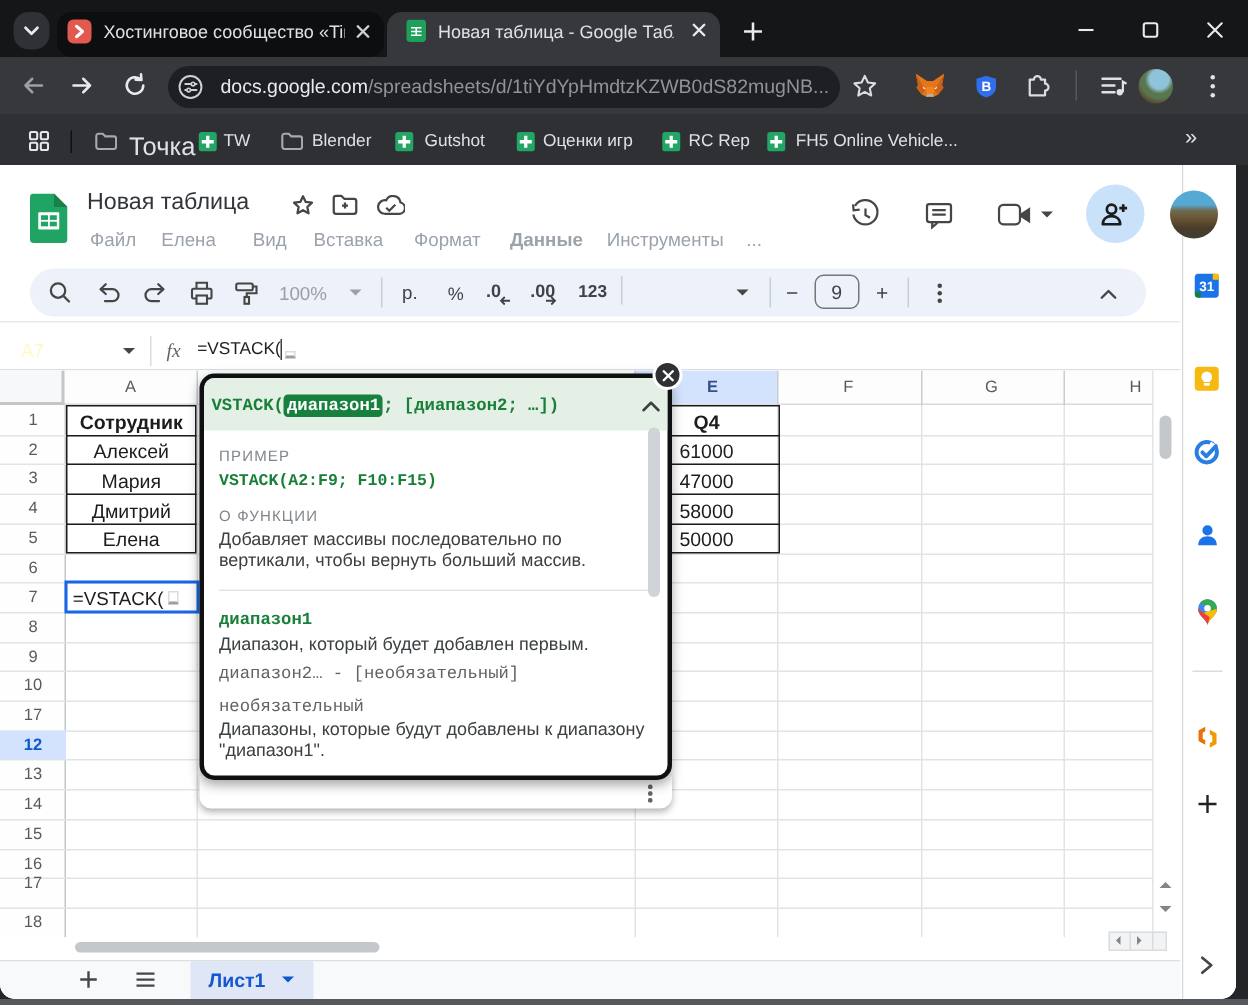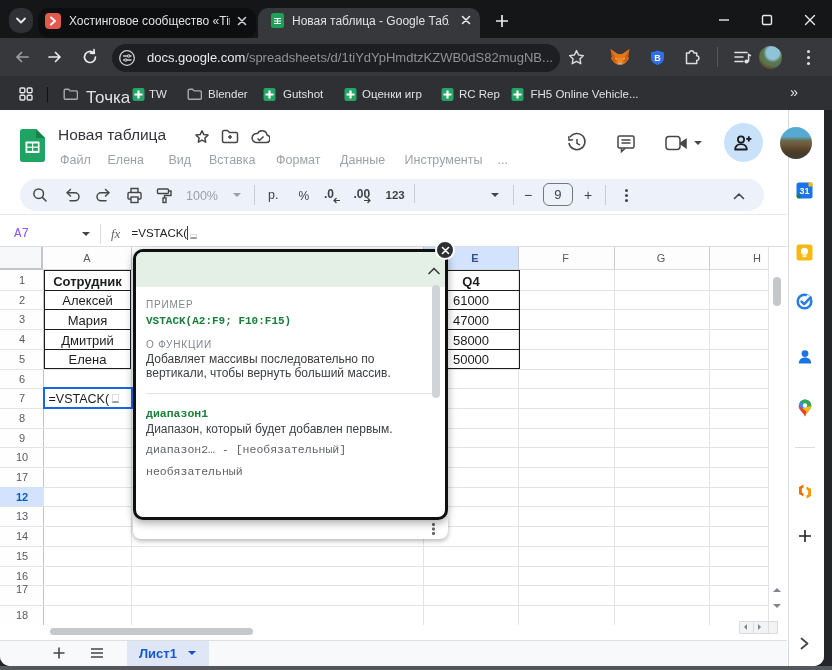--- a/index.html
+++ b/index.html
@@ -184,21 +184,21 @@
   </svg>
 <svg class="abs ic" style="left:251px;top:130px;" width="19" height="14">
     <path d="M5.5 12.5 a4.5 4.5 0 1 1 1 -8.9 a5 5 0 0 1 9.5 1.4 a3.8 3.8 0 0 1 -1 7.5 Z" stroke-linejoin="round"></path>
     <path d="M6.5 8.5 l2 2 l4 -4"></path>
   </svg>
 <div class="menuitem" style="left:60px;">Файл</div>
 <div class="menuitem" style="left:107.5px;">Елена</div>
 <div class="menuitem" style="left:168.5px;">Вид</div>
 <div class="menuitem" style="left:209px;">Вставка</div>
 <div class="menuitem" style="left:276px;">Формат</div>
-<div class="menuitem" style="left:340px;">Данные</div>
+<div class="menuitem" style="left:340px;font-weight:bold;">Данные</div>
 <div class="menuitem" style="left:404.5px;">Инструменты</div>
 <div class="menuitem" style="left:497.5px;">...</div>
 
 <svg class="abs ic" style="left:566px;top:132px;" width="22" height="22">
     <path d="M4 5.2 A8.1 8.1 0 1 1 2.9 11" fill="none"></path>
     <path d="M2.7 4.2 l0.4 4 l4 -0.4" fill="none"></path>
     <path d="M11 7 v4.4 l3 1.8" fill="none"></path>
   </svg>
 <svg class="abs ic" style="left:615px;top:132px;" width="22" height="22">
     <rect x="3" y="4" width="16" height="12" rx="1.5"></rect>
@@ -261,21 +261,21 @@
 <div class="abs" style="left:524px;top:187px;font-size:14px;color:#3f4347;">−</div>
 <div class="abs" style="left:543px;top:182.5px;width:29.5px;height:23.5px;border:1px solid #747775;border-radius:6px;background:#edf2fa;font-size:13px;color:#3f4347;text-align:center;line-height:22px;">9</div>
 <div class="abs" style="left:584px;top:187px;font-size:14px;color:#3f4347;">+</div>
 <div class="abs" style="left:605px;top:185px;width:1px;height:20px;background:#c8cdd4;"></div>
 <div class="abs" style="left:624.5px;top:189px;width:3px;height:3px;border-radius:50%;background:#444746;box-shadow:0 5px 0 #444746, 0 10px 0 #444746;"></div>
 <svg class="abs" style="left:732px;top:190px;" width="14" height="12">
     <path d="M2.5 8.5 L7 4 L11.5 8.5" stroke="#444746" stroke-width="1.6" fill="none" stroke-linecap="round" stroke-linejoin="round"></path>
   </svg>
 
 <div class="abs" style="left:0px;top:214px;width:787px;height:1px;background:#e7e9ec;"></div>
-<div class="abs" style="left:14px;top:226.5px;font-size:12.5px;color:#8b5cf6;font-family:Liberation Mono, monospace;">A7</div>
+<div class="abs" style="left:14px;top:226.5px;font-size:12.5px;color:#fef9c3;">A7</div>
 <div class="abs" style="left:82px;top:231.5px;width:0;height:0;border:4px solid transparent;border-top-color:#444746;"></div>
 <div class="abs" style="left:99.5px;top:224px;width:1px;height:20px;background:#dadce0;"></div>
 <div class="abs" style="left:111px;top:226px;font-size:13px;font-style:italic;color:#5f6368;font-family:'Liberation Serif',serif;">fx</div>
 <div class="abs" style="left:131.5px;top:227px;font-size:11.5px;color:#202124;">=VSTACK(</div>
 <div class="abs" style="left:186.5px;top:226px;width:1.5px;height:14px;background:#3c4043;"></div>
 <div class="abs" style="left:190px;top:234px;width:6.5px;height:5px;border:1px solid #dadce0;border-bottom:2px solid #9aa0a6;"></div>
 <div class="abs" style="left:246px;top:0;"></div>
 <div class="abs" style="left:0px;top:246px;width:787px;height:1px;background:#dadfe3;"></div>
 
 <div id="grid" class="abs" style="left:0;top:247px;width:787px;height:378px;background:#fff;overflow:hidden;">
@@ -431,32 +431,34 @@
 
 <svg class="abs" style="left:799px;top:637px;" width="11" height="13">
     <path d="M2.5 1.5 L8.5 6.5 L2.5 11.5" stroke="#444746" stroke-width="1.8" fill="none" stroke-linecap="round" stroke-linejoin="round"></path>
   </svg>
 
 <div class="abs" style="left:133px;top:517px;width:315px;height:22px;background:#fff;border-radius:0 0 8px 8px;box-shadow:0 2px 5px rgba(0,0,0,.3);"></div>
 <div class="abs" style="left:432px;top:523px;width:2.5px;height:2.5px;border-radius:50%;background:#5f6368;box-shadow:0 4.5px 0 #5f6368, 0 9px 0 #5f6368;"></div>
 <div id="popup" class="abs" style="left:133px;top:249px;width:315px;height:271px;background:#fff;border:3px solid #0f1011;border-radius:10px;box-shadow:0 3px 8px rgba(0,0,0,.35);overflow:hidden;">
 
   <div class="abs" style="left:0;top:0;width:309px;height:35px;background:#e4efe6;"></div>
+  <div class="abs" style="left:5px;top:12px;font-family:'Liberation Mono',monospace;font-size:11.5px;font-weight:bold;color:#188038;white-space:nowrap;">VSTACK(<span style="background:#17803c;color:#fff;border-radius:3px;padding:1px 2px;">диапазон1</span>; [диапазон2; …])</div>
   <svg class="abs" style="left:291px;top:14px;" width="14" height="10">
       <path d="M2 7.5 L7 2.5 L12 7.5" stroke="#3c4043" stroke-width="1.7" fill="none" stroke-linecap="round" stroke-linejoin="round"></path>
     </svg>
   <div class="abs" style="left:10px;top:47px;font-size:10px;letter-spacing:0.8px;color:#80868b;">ПРИМЕР</div>
   <div class="abs" style="left:10px;top:63px;font-family:'Liberation Mono',monospace;font-size:11px;font-weight:bold;color:#188038;">VSTACK(A2:F9; F10:F15)</div>
   <div class="abs" style="left:10px;top:87px;font-size:10px;letter-spacing:0.8px;color:#80868b;">О ФУНКЦИИ</div>
   <div class="abs" style="left:10px;top:101px;width:260px;font-size:12px;line-height:13.5px;color:#3c4043;">Добавляет массивы последовательно по вертикали, чтобы вернуть больший массив.</div>
   <div class="abs" style="left:10px;top:141px;width:290px;height:1px;background:#e2e4e7;"></div>
   <div class="abs" style="left:10px;top:155px;font-family:'Liberation Mono',monospace;font-size:11.5px;font-weight:bold;color:#188038;">диапазон1</div>
   <div class="abs" style="left:10px;top:170px;font-size:12px;color:#3c4043;">Диапазон, который будет добавлен первым.</div>
   <div class="abs" style="left:10px;top:191px;font-family:'Liberation Mono',monospace;font-size:11.5px;color:#5f6368;">диапазон2… - [необязательный]</div>
   <div class="abs" style="left:10px;top:213px;font-family:'Liberation Mono',monospace;font-size:11.5px;color:#5f6368;">необязательный</div>
+  <div class="abs" style="left:10px;top:228px;width:290px;font-size:12px;line-height:13.5px;color:#3c4043;">Диапазоны, которые будут добавлены к диапазону "диапазон1".</div>
   <div class="abs" style="left:296px;top:33px;width:8px;height:113px;border-radius:4px;background:#d0d3d7;"></div>
 </div>
 
 <div class="abs" style="left:435px;top:240px;width:20px;height:20px;border-radius:50%;background:#2e3033;border:2px solid #fff;">
   <svg width="17" height="17">
       <path d="M5.5 5.5 L11.5 11.5 M11.5 5.5 L5.5 11.5" stroke="#fff" stroke-width="1.6" stroke-linecap="round"></path>
     </svg>
 </div>
 
 </body></html>

